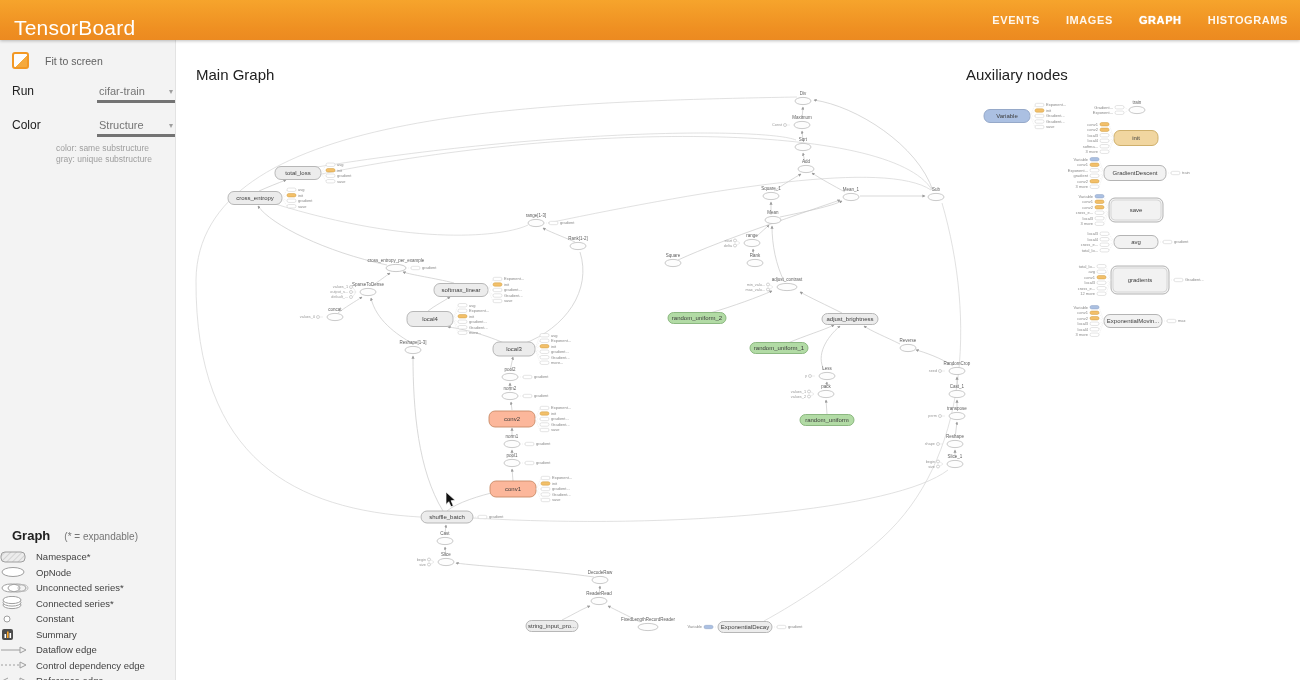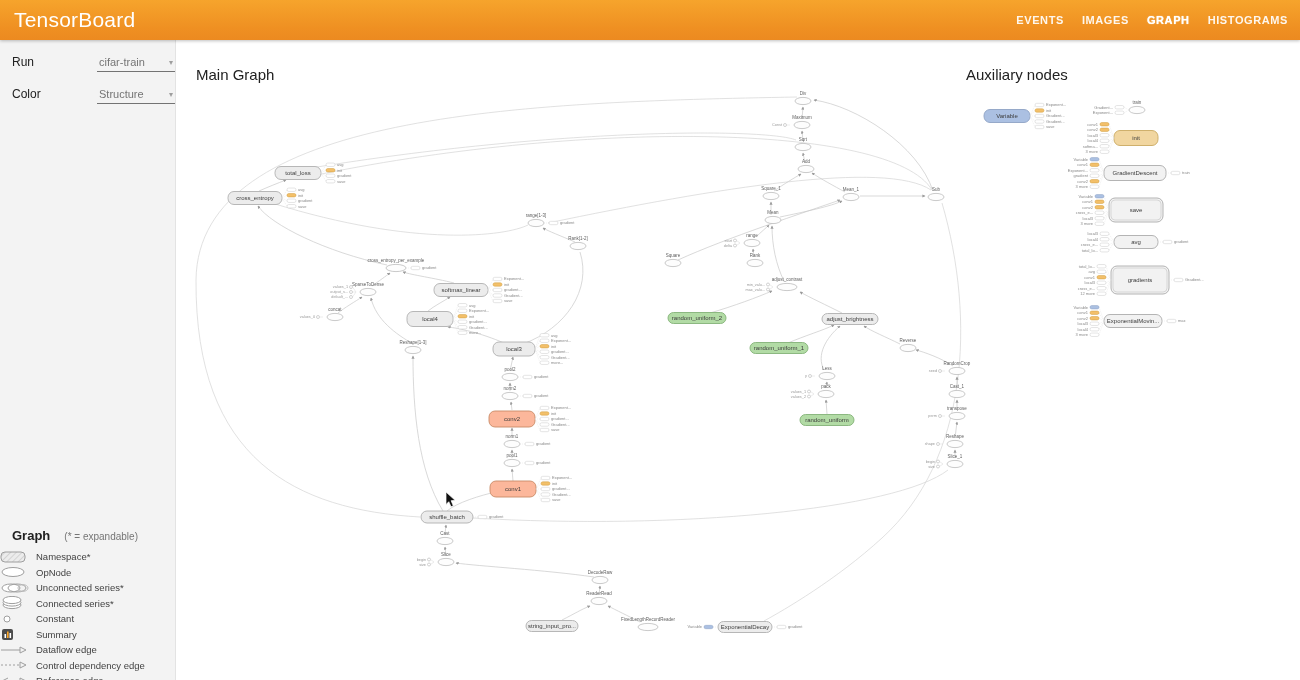--- a/index.html
+++ b/index.html
@@ -1,35 +1,35 @@
 <!DOCTYPE html>
 <html><head>
 <meta charset="utf-8">
 <style>
   * { margin:0; padding:0; box-sizing:border-box; }
   html,body { width:1300px; height:680px; overflow:hidden; font-family:"Liberation Sans", sans-serif; background:#fff; }
 
   
   .topbar { position:absolute; left:0; top:0; width:1300px; height:40px;
     background:linear-gradient(180deg,#f6a42c 0%,#ef9022 70%,#ec8a20 100%);
-    box-shadow:0 1px 3px rgba(0,0,0,.25); z-index:10; display:flex; align-items:center; }
+    box-shadow:0 1px 3px rgba(0,0,0,.25); z-index:10; display:flex; align-items:flex-end; }
   .app-title { color:#fff; font-size:21px; font-weight:400; margin-left:14px; letter-spacing:.2px; }
-  .nav { position:absolute; right:12px; top:0; height:40px; display:flex; align-items:center; gap:18px; }
+  .nav { position:absolute; right:12px; top:0; height:40px; display:flex; align-items:center; gap:26px; }
   .nav-item { color:rgba(255,255,255,.92); font-size:11px; font-weight:700; letter-spacing:.6px; cursor:pointer; }
   .nav-item.active { color:#fff; text-shadow:0 0 1px #fff; }
 
   
   .sidebar { position:absolute; left:0; top:40px; width:176px; height:640px; background:#f3f3f3; border-right:1px solid #e3e3e3; z-index:5; }
   .fit-row { display:flex; align-items:center; gap:16px; padding:12px 0 0 12px; }
   .fit-icon { width:17px; height:17px; border:2px solid #f29824; border-radius:3px;
     background:linear-gradient(135deg, #fdfdfd 55%, #f5a93c 55%); cursor:pointer; }
   .fit-label { font-size:10.5px; color:#616161; }
   .ctl-row { display:flex; align-items:baseline; padding:14px 0 0 12px;justify-content:center; }
   .ctl-label { font-size:12px; color:#212121; width:44px; flex:none; }
-  .select { width:105px; border-bottom:1px solid #737373; font-size:11px; color:#757575;
+  .select { width:105px; border-bottom:3px solid #737373; font-size:11px; color:#757575;
     display:flex; justify-content:space-between; align-items:center; padding:2px 2px 3px 2px; cursor:pointer;margin-left:41px; }
   .caret { font-size:8px; color:#9e9e9e; }
   .choose-file { width:105px; border:none; border-bottom:1px solid #c2c2c2; background:transparent;
     font-size:10px; color:#757575; text-align:center; padding:3px 0; cursor:pointer; font-family:"Liberation Sans",sans-serif; }
   .color-notes { padding:6px 0 0 56px; }
   .color-note { font-size:8.5px; color:#9e9e9e; line-height:1.35; }
 
   .legend { position:absolute; left:0; top:488px; width:176px; }
   .legend-title-row { display:flex; align-items:baseline; gap:14px; padding:0 0 6px 12px; }
   .legend-title { font-size:13px; font-weight:700; color:#212121; }
@@ -55,38 +55,46 @@
   <div class="app-title">TensorBoard</div>
   <div class="nav">
     <span class="nav-item">EVENTS</span>
     <span class="nav-item">IMAGES</span>
     <span class="nav-item active">GRAPH</span>
     <span class="nav-item">HISTOGRAMS</span>
   </div>
 </div>
 
 <div class="sidebar">
+  <div class="fit-row">
+    <span class="fit-icon"></span>
+    <span class="fit-label">Fit to screen</span>
+  </div>
 
   <div class="ctl-row">
     <span class="ctl-label">Run</span>
     <div class="select">
       <span>cifar-train</span>
       <span class="caret">▾</span>
     </div>
   </div>
 
 
   <div class="ctl-row">
     <span class="ctl-label">Color</span>
     <div class="select">
       <span>Structure</span>
       <span class="caret">▾</span>
     </div>
   </div>
 
+  <div class="color-notes">
+    <div class="color-note">color: same substructure</div>
+    <div class="color-note">gray: unique substructure</div>
+  </div>
 
   <div class="legend">
     <div class="legend-title-row">
       <span class="legend-title">Graph</span>
       <span class="legend-note">(* = expandable)</span>
     </div>
     <div class="lg-row">
       <span class="lg-icon">
         <svg width="26" height="12">
             <defs>

